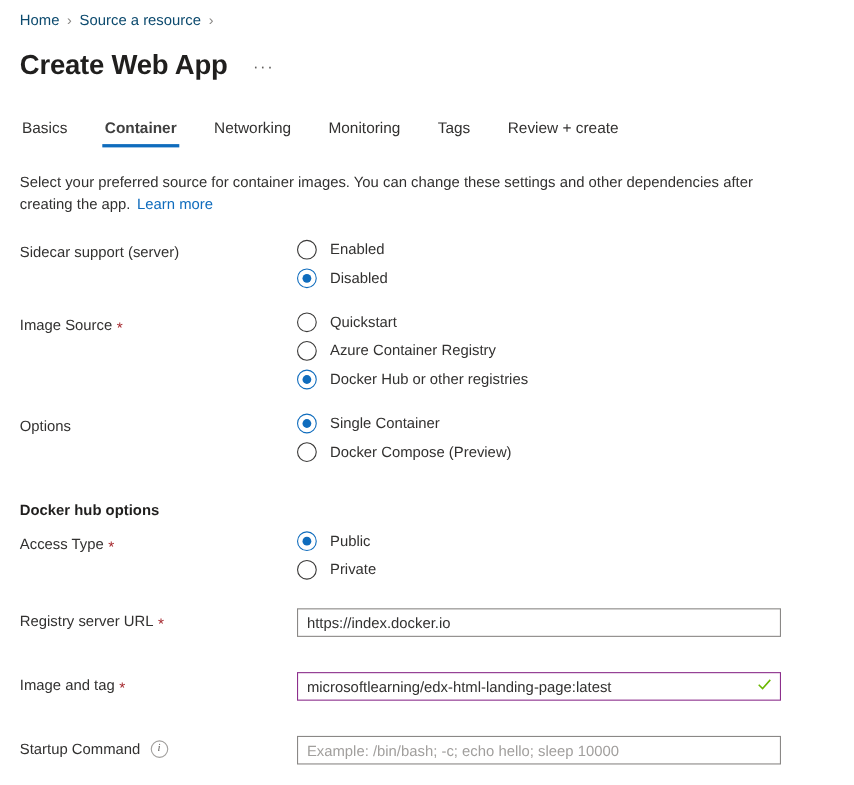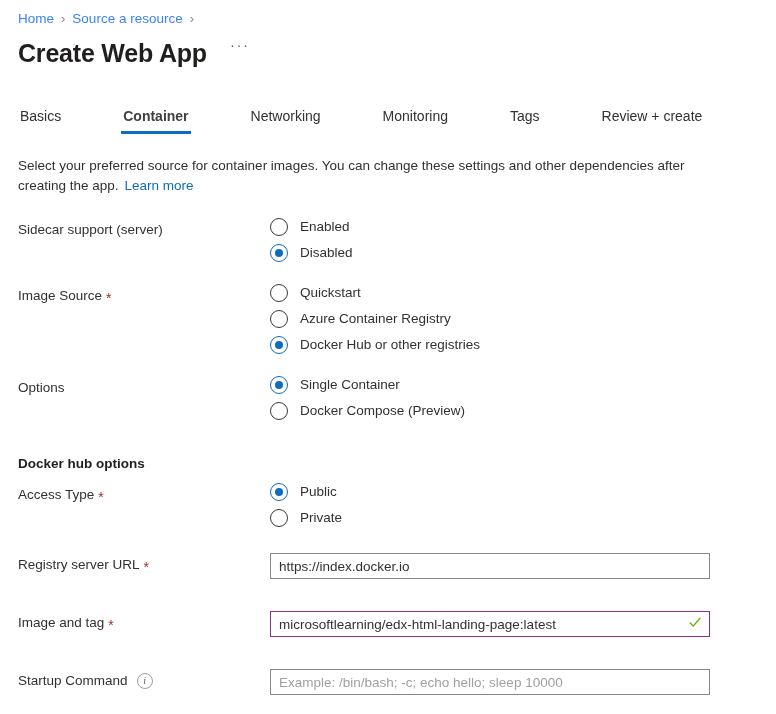--- a/index.html
+++ b/index.html
@@ -26,35 +26,35 @@
   
   .breadcrumb {
     display: flex;
     align-items: center;
     padding: 8px 0 0 18px;
     font-size: 13.5px;
     line-height: 18px;
     height: 22px;
   }
   .crumb-link {
-    color: #3b82f6;
+    color: #0c4a6e;
     cursor: pointer;
     white-space: nowrap;
   }
   .crumb-sep {
     color: #8a8886;
     margin: 0 7px;
     font-size: 13px;
     font-weight: 400;
   }
 
   
   .title-row {
     display: flex;
-    align-items: flex-start;
+    align-items: flex-end;
     padding: 8px 0 0 18px;
     height: 36px;
   }
   .page-title {
     font-size: 25px;
     font-weight: 600;
     letter-spacing: -0.2px;
     color: #201f1e;
     line-height: 30px;
   }
@@ -69,21 +69,20 @@
     user-select: none;
   }
 
   
   .tabs {
     display: flex;
     align-items: flex-end;
     padding: 0 0 0 18px;
     margin-top: 26px;
     height: 34px;
-    gap: 28px;
   }
   .tab {
     position: relative;
     font-size: 14px;
     color: #323130;
     padding: 4px 2px 9px 2px;
     margin-right: 30px;
     cursor: pointer;
     white-space: nowrap;
     line-height: 18px;

